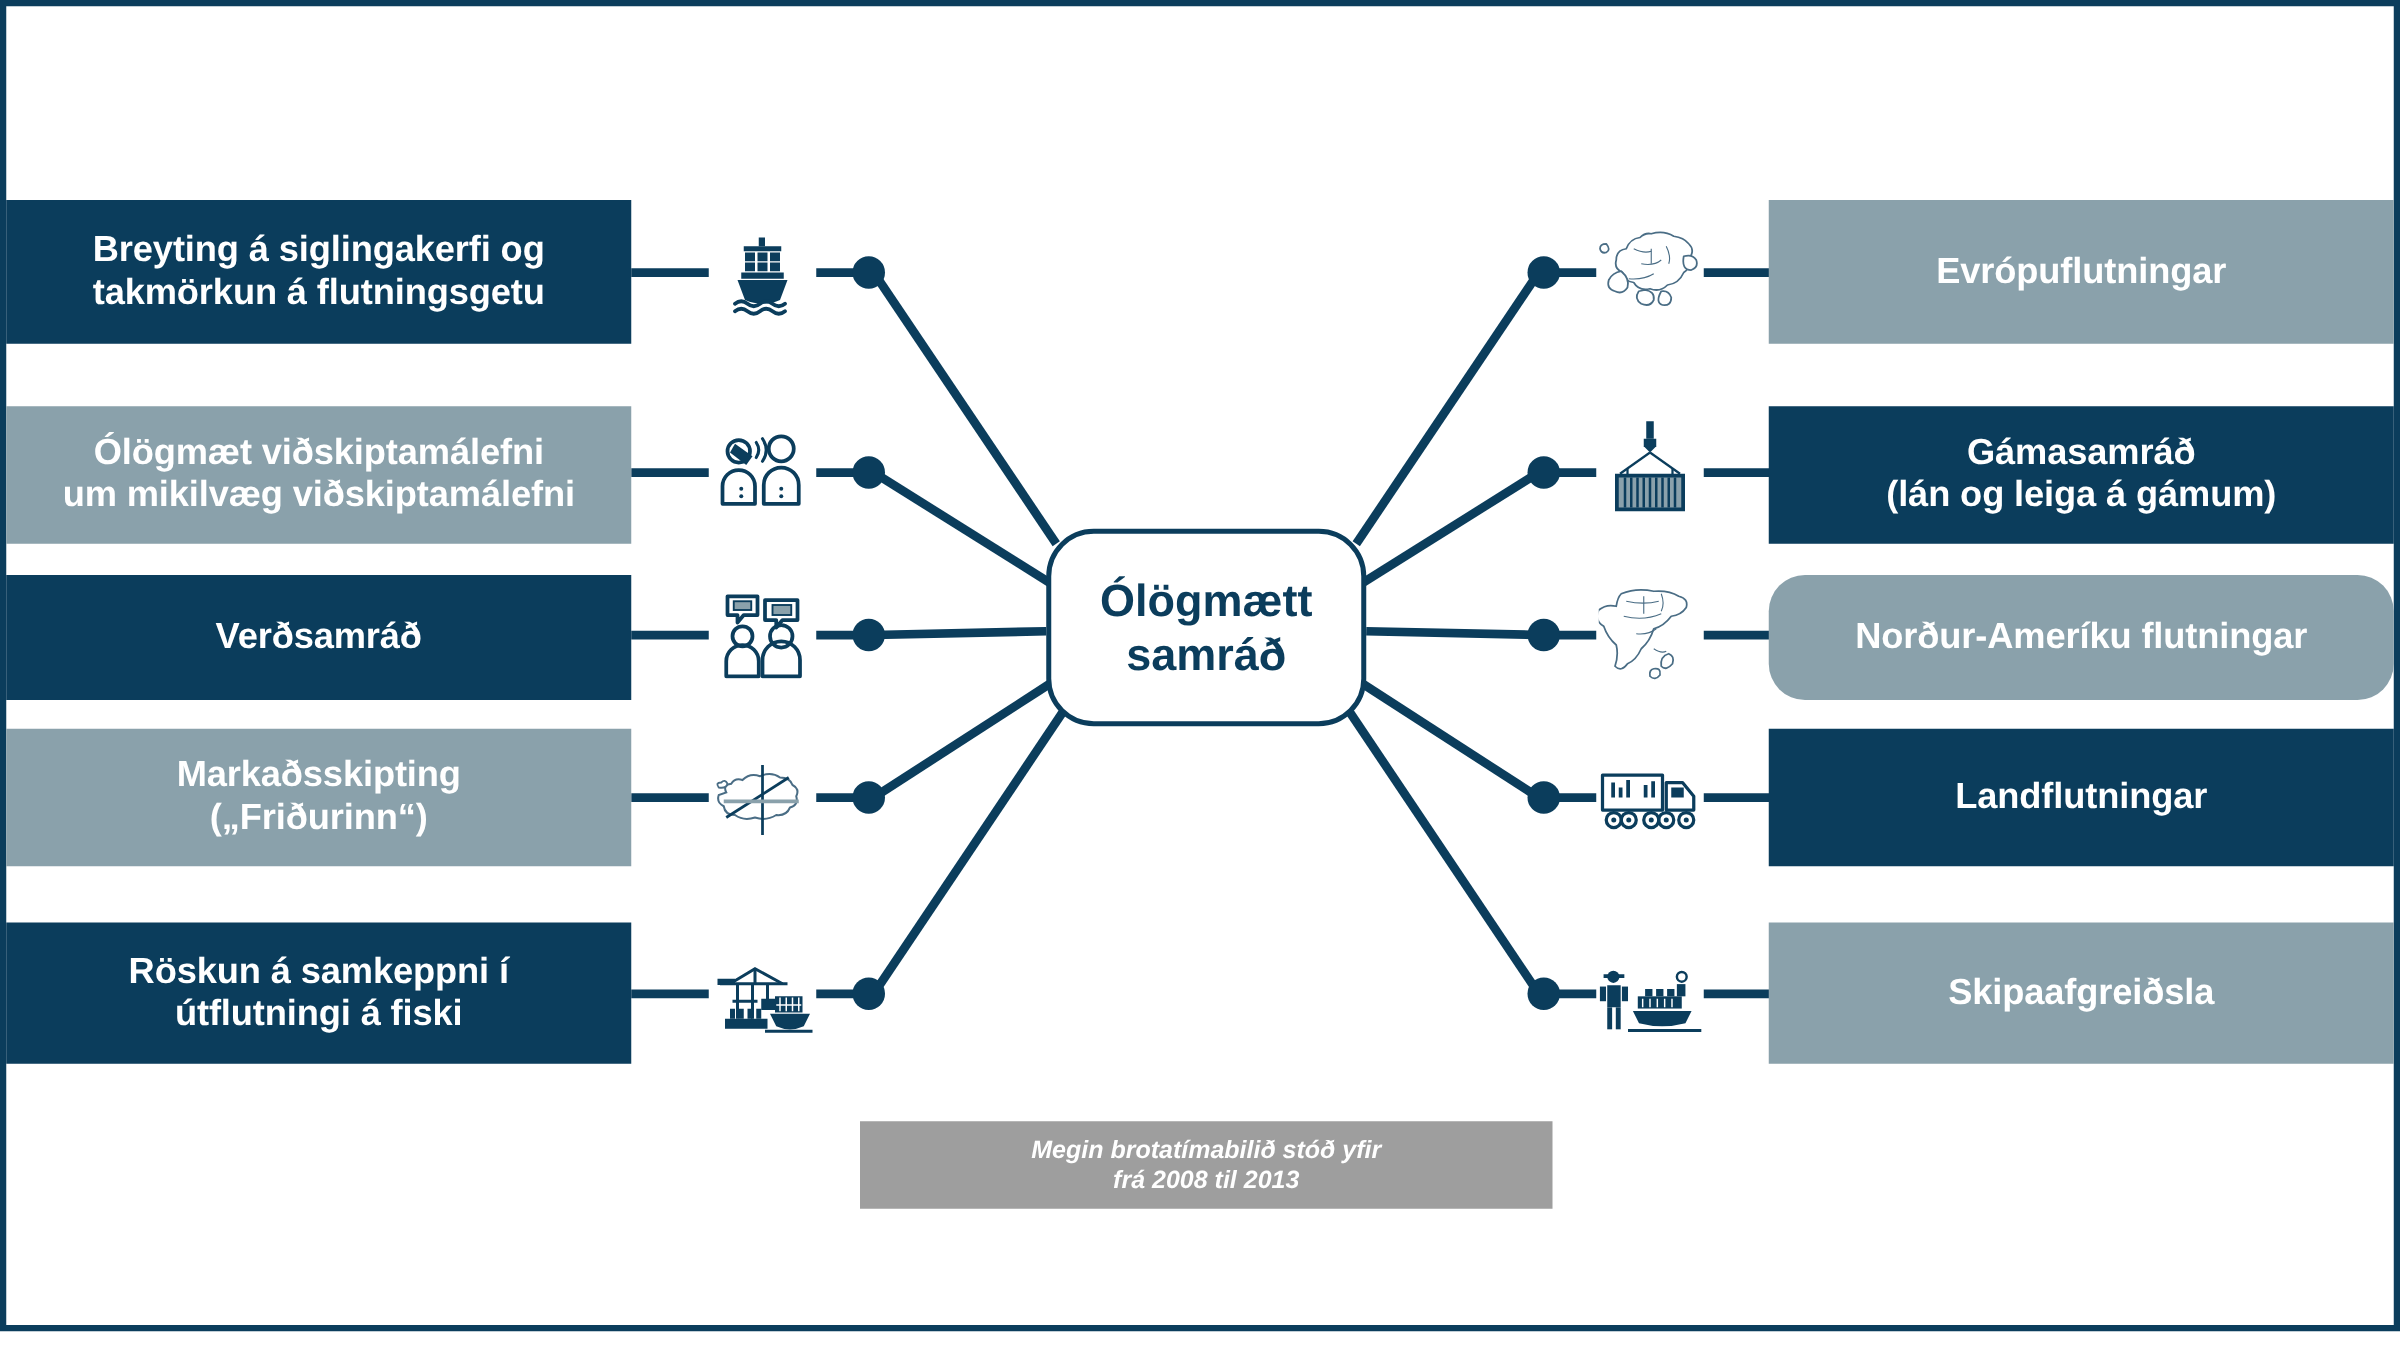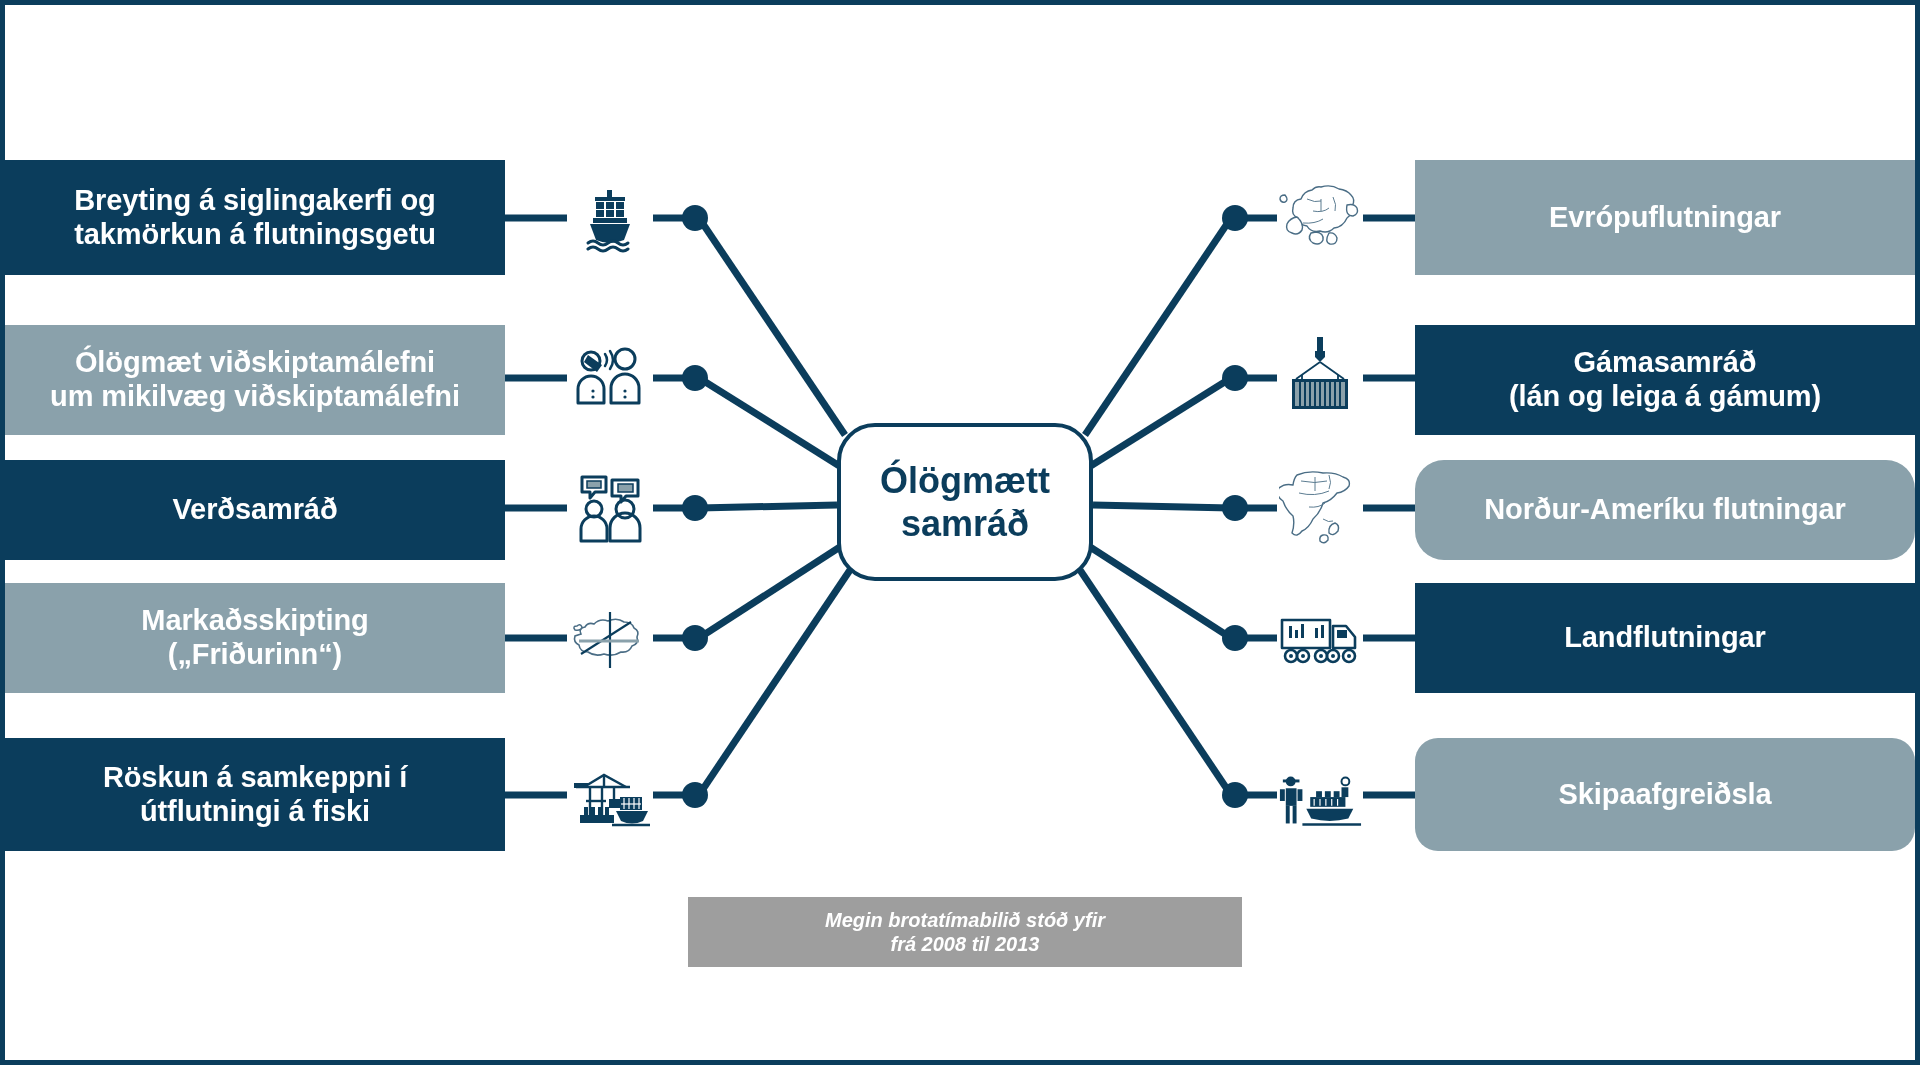--- a/index.html
+++ b/index.html
@@ -211,21 +211,21 @@
         <span class="nowrap-line">Norður-Ameríku flutningar</span>
       </span>
     </div>
 
     <div class="node-box right-box fill-dark" style="top:578px;height:110px;">
       <span>
         <span class="nowrap-line">Landflutningar</span>
       </span>
     </div>
 
-    <div class="node-box right-box fill-light" style="top:733px;height:113px;border-radius:23px;">
+    <div class="node-box right-box fill-light" style="top:733px;height:113px;">
       <span>
         <span class="nowrap-line">Skipaafgreiðsla</span>
       </span>
     </div>
 
     <div class="icon-slot" style="left:562px;top:170px;">
       <svg width="72" height="72" viewBox="0 0 72 72">
         <g fill="#0b3d5c">
           <rect x="33" y="8" width="5" height="7"></rect>
           <rect x="21" y="15" width="30" height="4"></rect>

